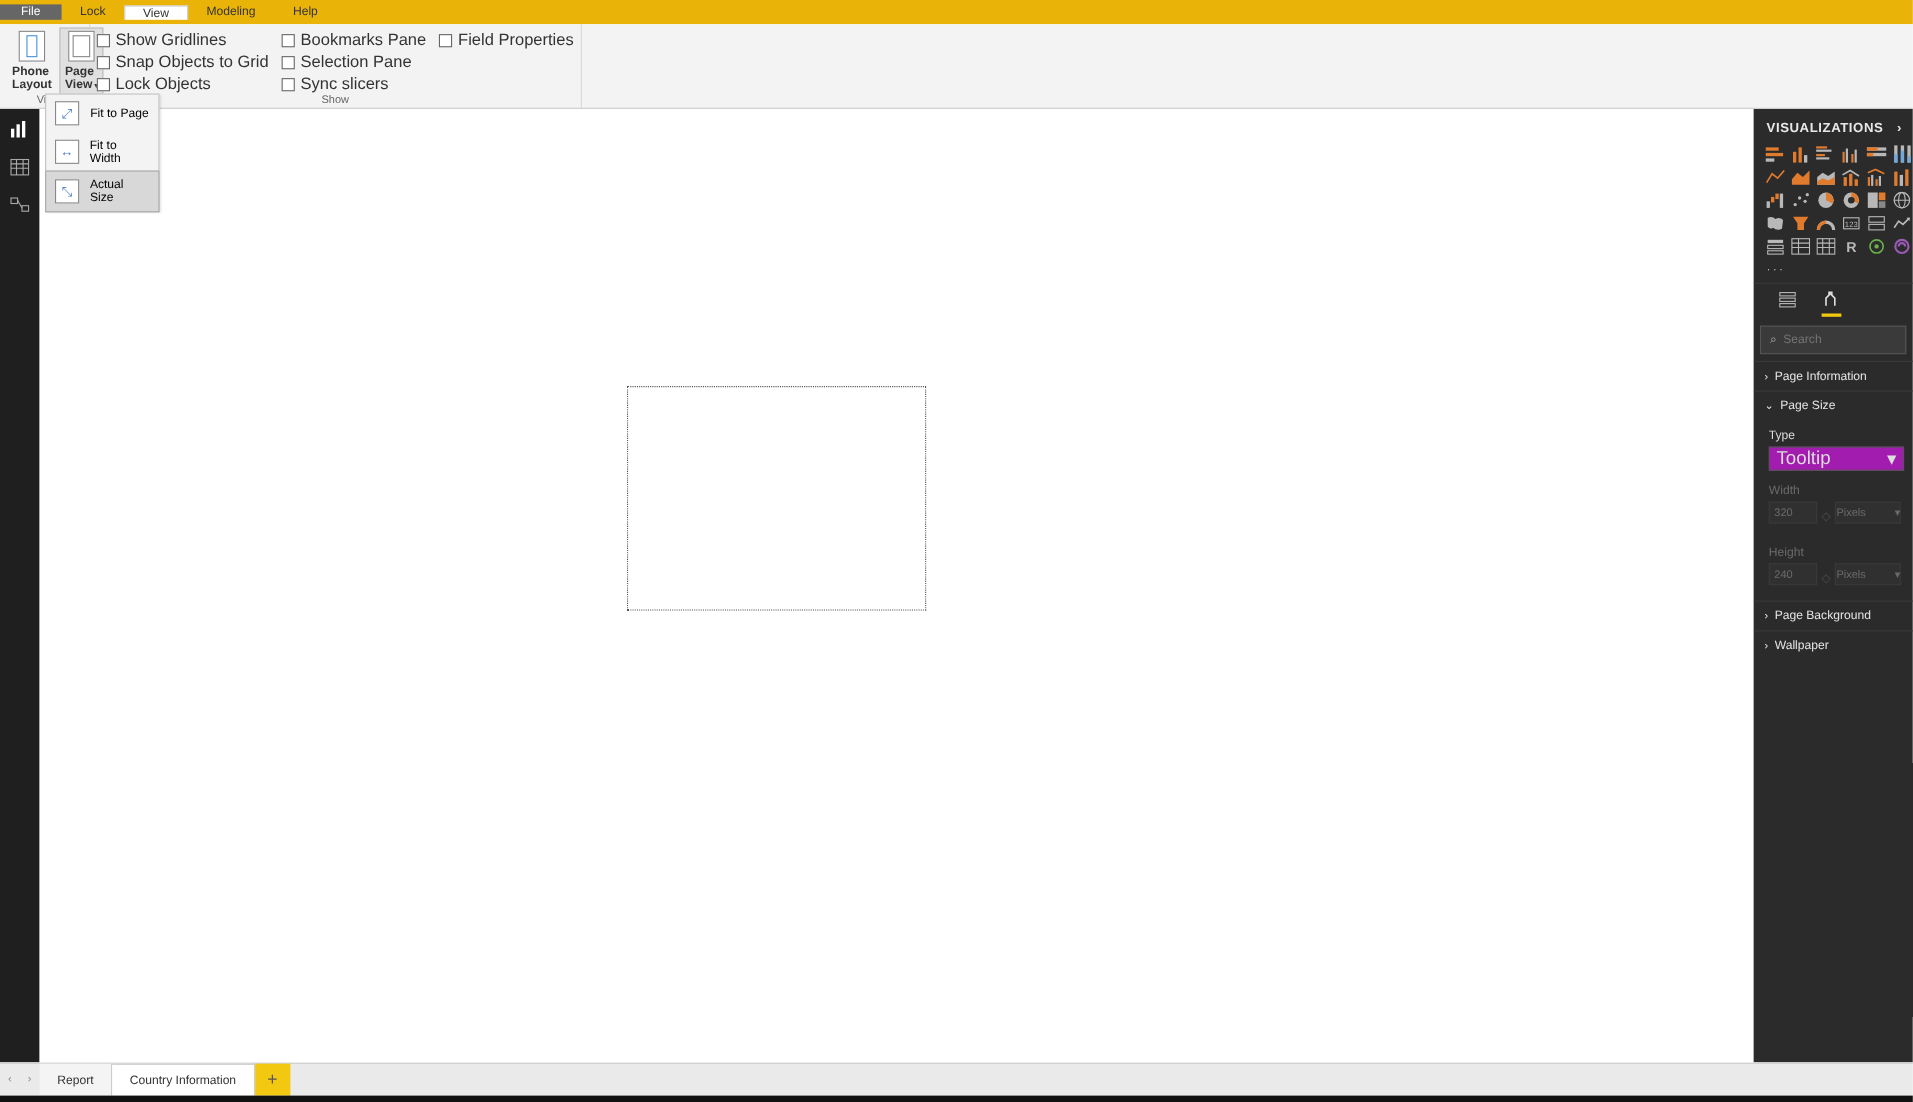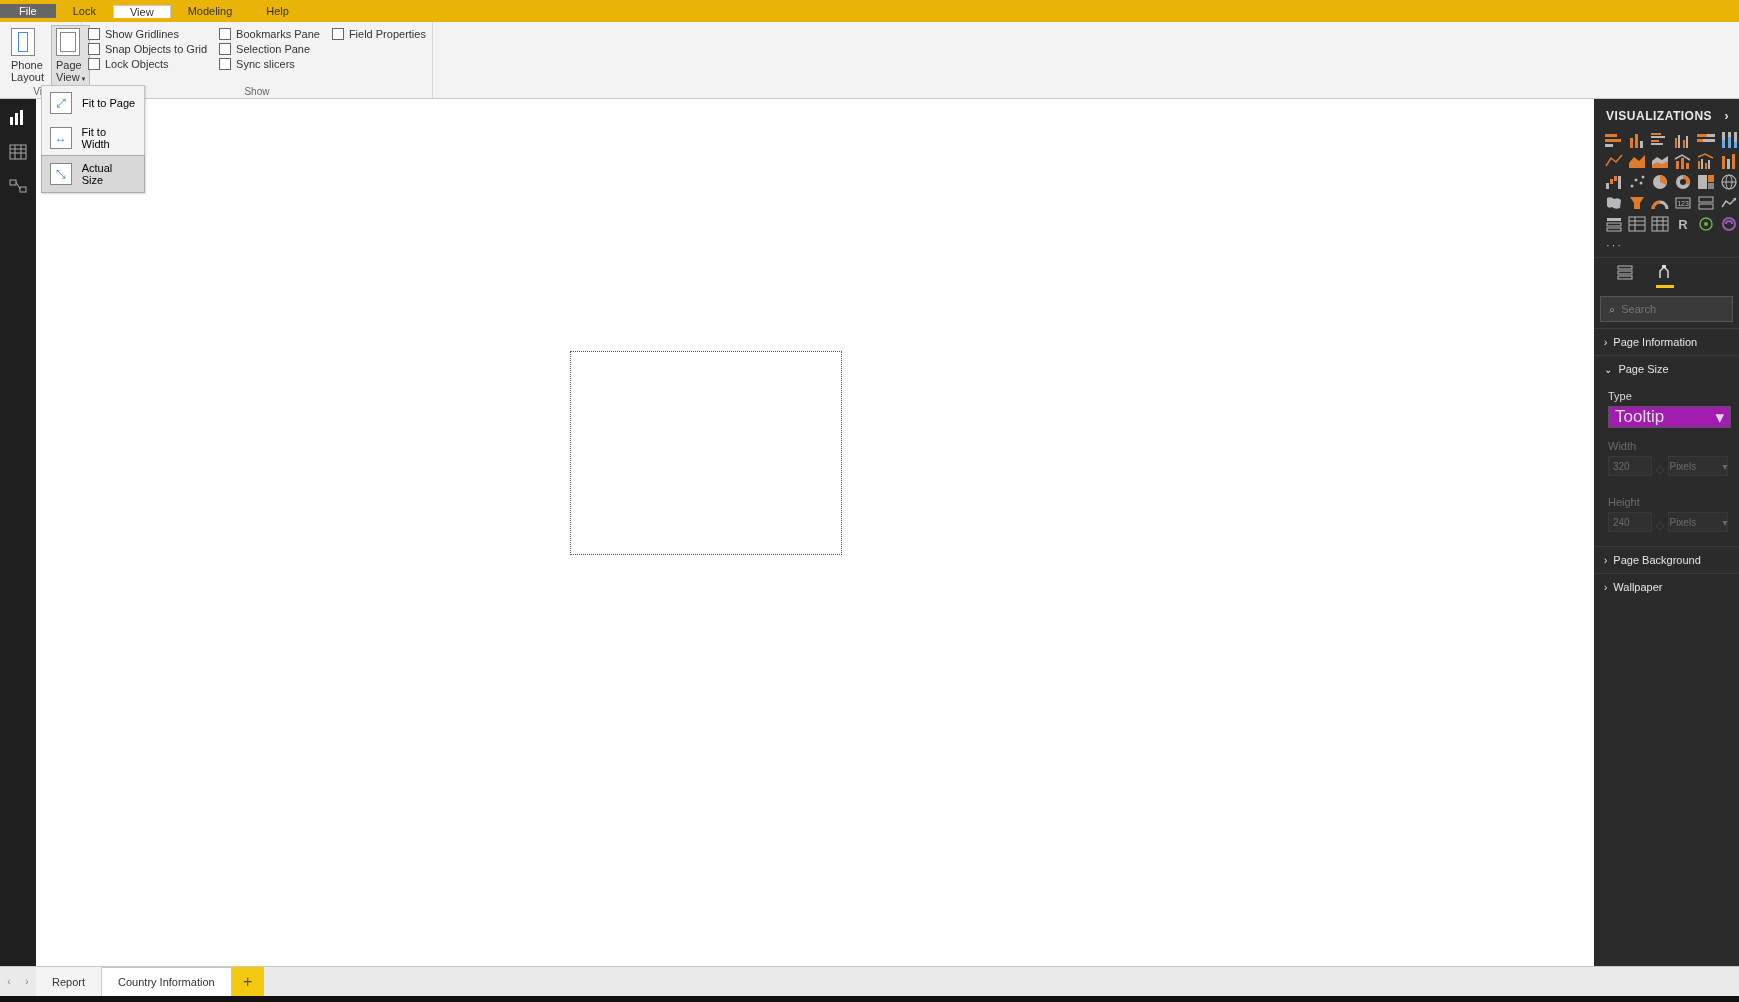--- a/index.html
+++ b/index.html
@@ -9,28 +9,28 @@
     .menu-bar { height: 22px; background: #eab308; display: flex; align-items: center; }
     .menu-item { padding: 0 16px; font-size: 11px; display: flex; align-items: center; cursor: pointer; color: #333; border: 1px solid transparent; }
     .menu-item.file { background: #666; color: #fff; padding: 0 18px; }
     .menu-item.active { background: #fff; border: 1px solid #ccc; border-bottom: none; }
     
     
     .ribbon { height: 77px; background: #f3f3f3; border-bottom: 1px solid #c8c8c8; display: flex; }
     .ribbon-group { border-right: 1px solid #d8d8d8; padding: 3px 6px 0 6px; display: flex; flex-direction: column; position: relative; }
     .ribbon-group-label { position: absolute; bottom: 1px; left: 0; right: 0; text-align: center; font-size: 10px; color: #666; }
     .layout-btns { display: flex; gap: 2px; }
-    .layout-btn { display: flex; flex-direction: column; align-items: flex-start; padding: 2px 4px 0 4px; font-size: 11px; line-height: 12px; color: #333; cursor: pointer; border: 1px solid transparent; }
+    .layout-btn { display: flex; flex-direction: column; align-items: center; padding: 2px 4px 0 4px; font-size: 11px; line-height: 12px; color: #333; cursor: pointer; border: 1px solid transparent; font-weight: bold; }
     .layout-btn.selected { background: #e0e0e0; border: 1px solid #bbb; }
     .layout-icon { width: 24px; height: 28px; border: 1px solid #888; margin-bottom: 3px; position: relative; background: #fff; }
     .phone-icon::after { content: ''; position: absolute; inset: 3px 6px; border: 1px solid #4a8fd8; }
     .page-icon::after { content: ''; position: absolute; inset: 3px; border: 1px solid #888; }
     .dropdown-arrow { font-size: 7px; margin-left: 2px; }
     .checkbox-group { display: grid; grid-template-columns: auto auto auto; column-gap: 12px; row-gap: 3px; padding-top: 3px; }
-    .check-row { display: flex; align-items: center; gap: 5px; font-size: 11px; color: #333; cursor: pointer; }
+    .check-row { display: flex; align-items: center; gap: 5px; font-size: 15px; color: #333; cursor: pointer; }
     .check-box { width: 12px; height: 12px; border: 1px solid #666; background: #fff; }
     
     
     .view-dropdown { position: absolute; top: 85px; left: 41px; width: 104px; background: #f3f3f3; border: 1px solid #c2c2c2; box-shadow: 1px 1px 2px rgba(0,0,0,.15); z-index: 100; }
     .vd-item { display: flex; align-items: center; gap: 10px; padding: 6px 8px; font-size: 11px; cursor: pointer; }
     .vd-item.selected { background: #d8d8d8; border: 1px solid #aaa; margin: -1px; }
     .vd-icon { width: 22px; height: 22px; border: 1px solid #888; display: flex; align-items: center; justify-content: center; font-size: 12px; color: #4a7fc4; background: #fff; }
     
     
     .main { flex: 1; display: flex; background: #fff; overflow: hidden; }

